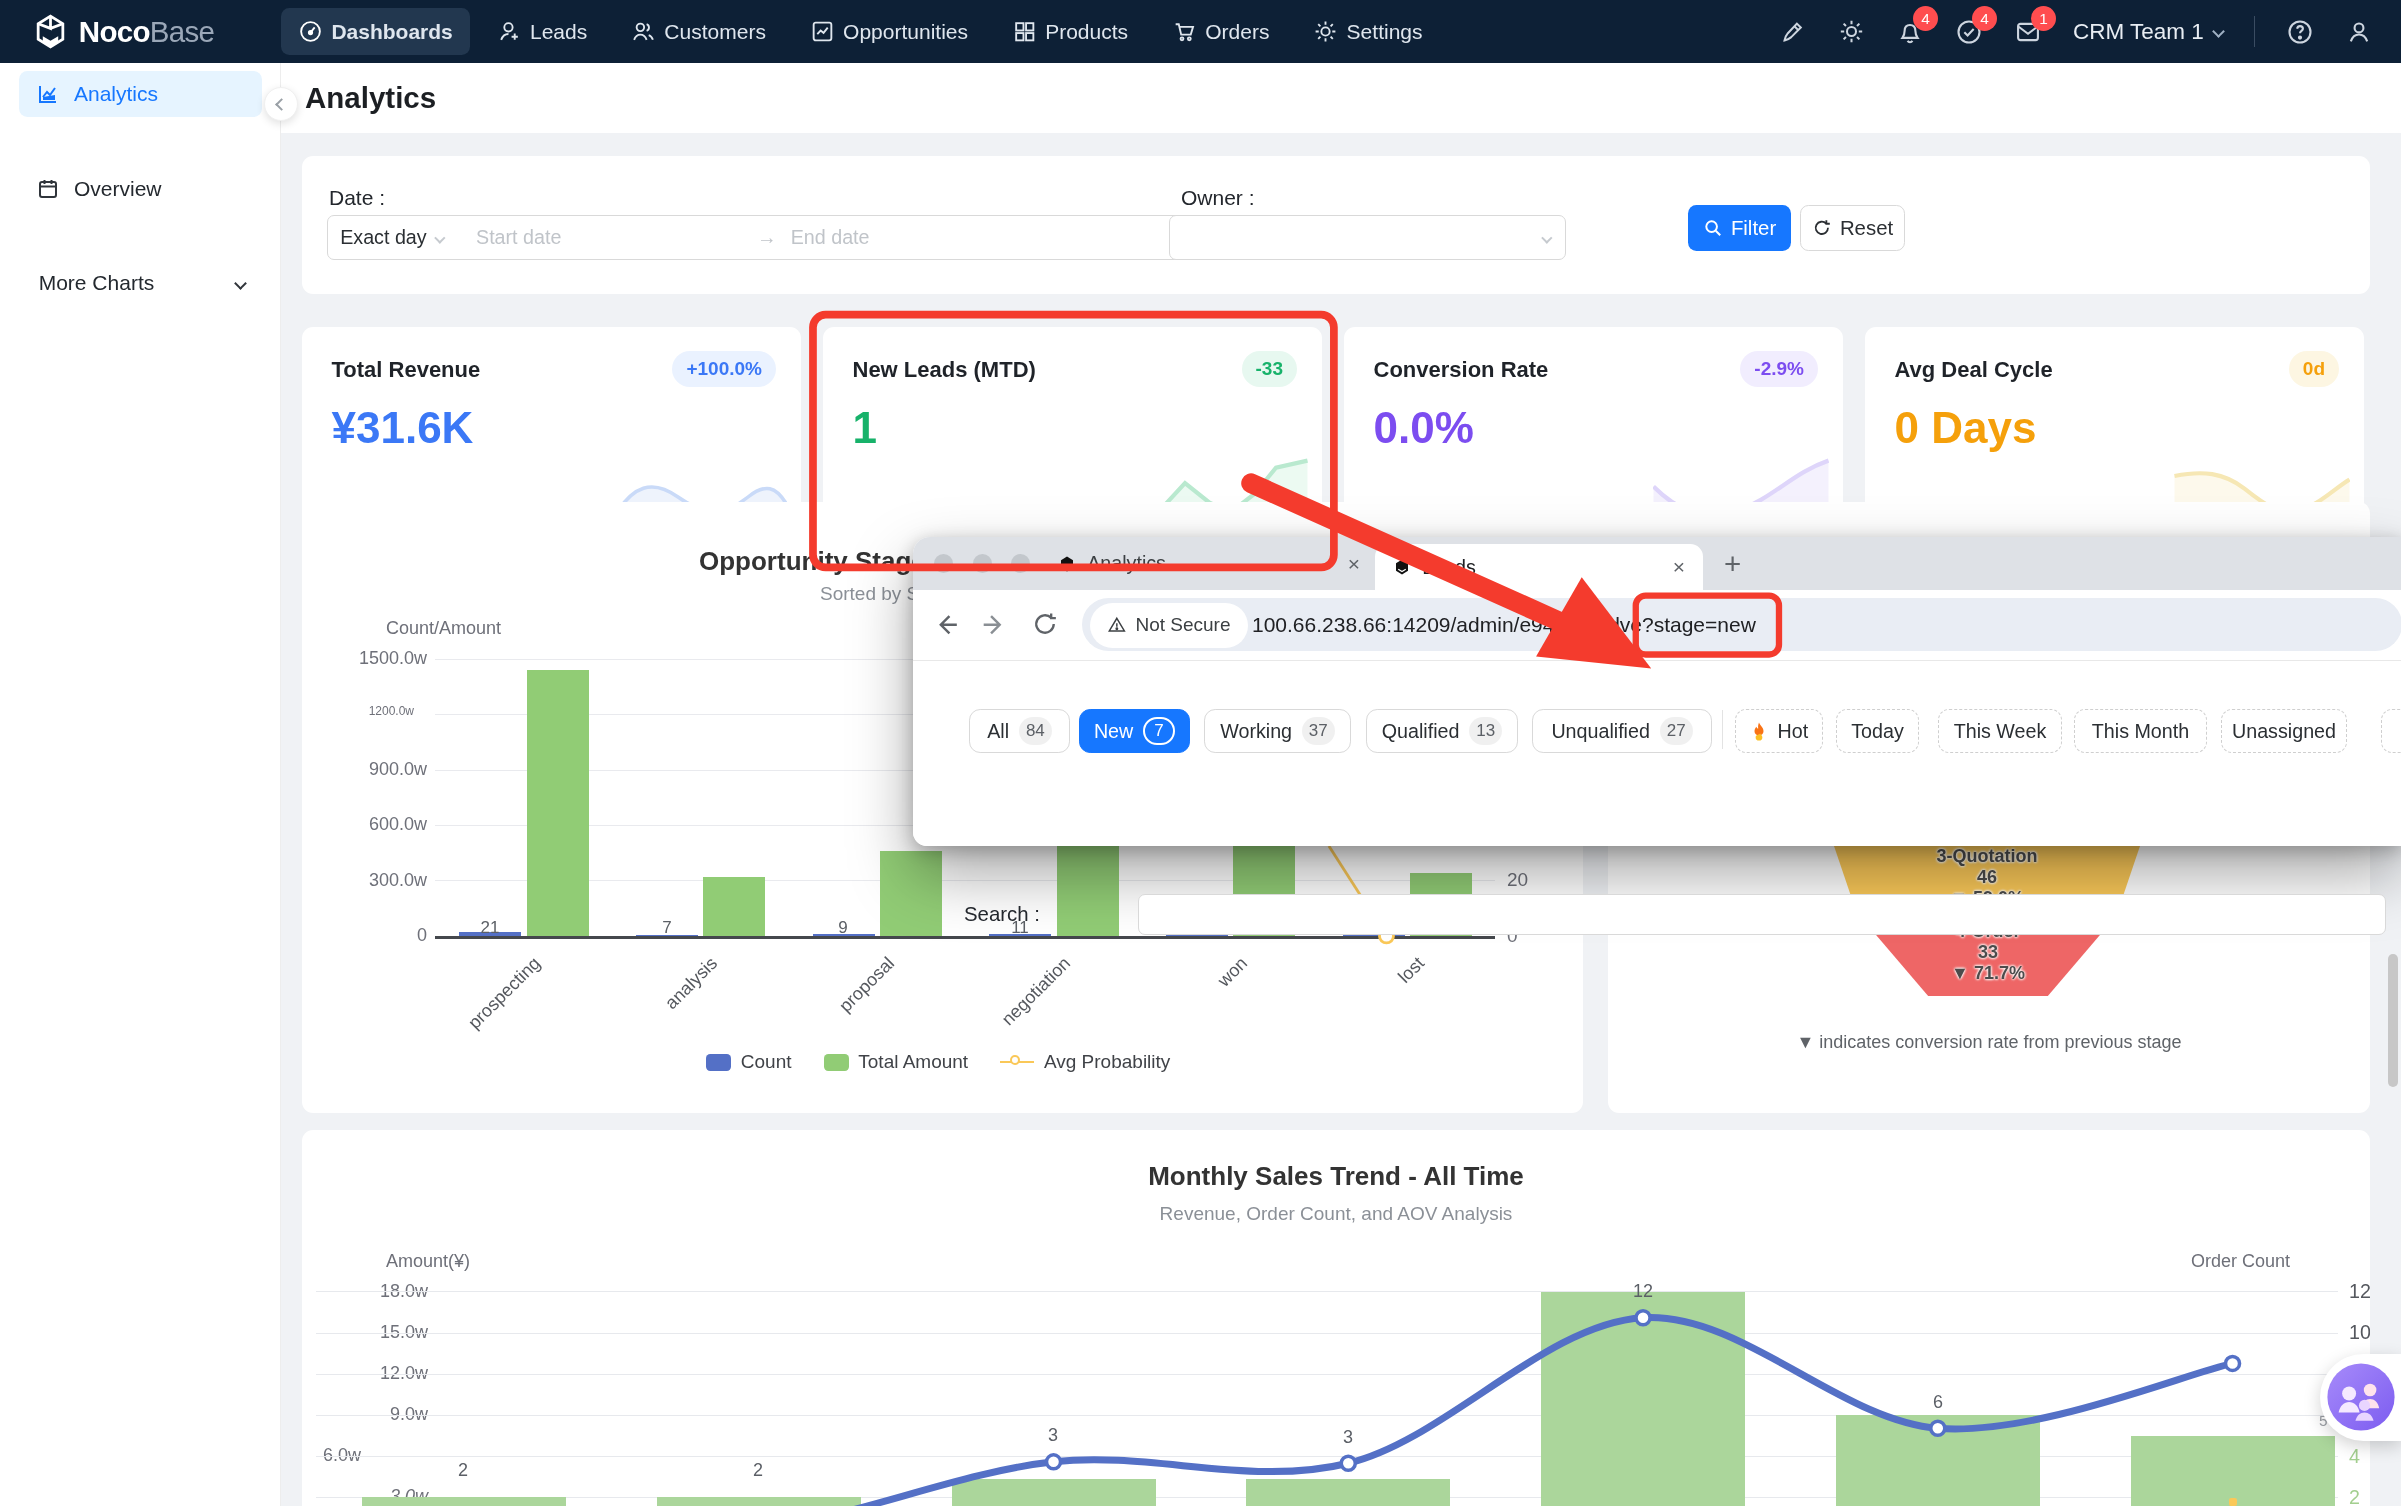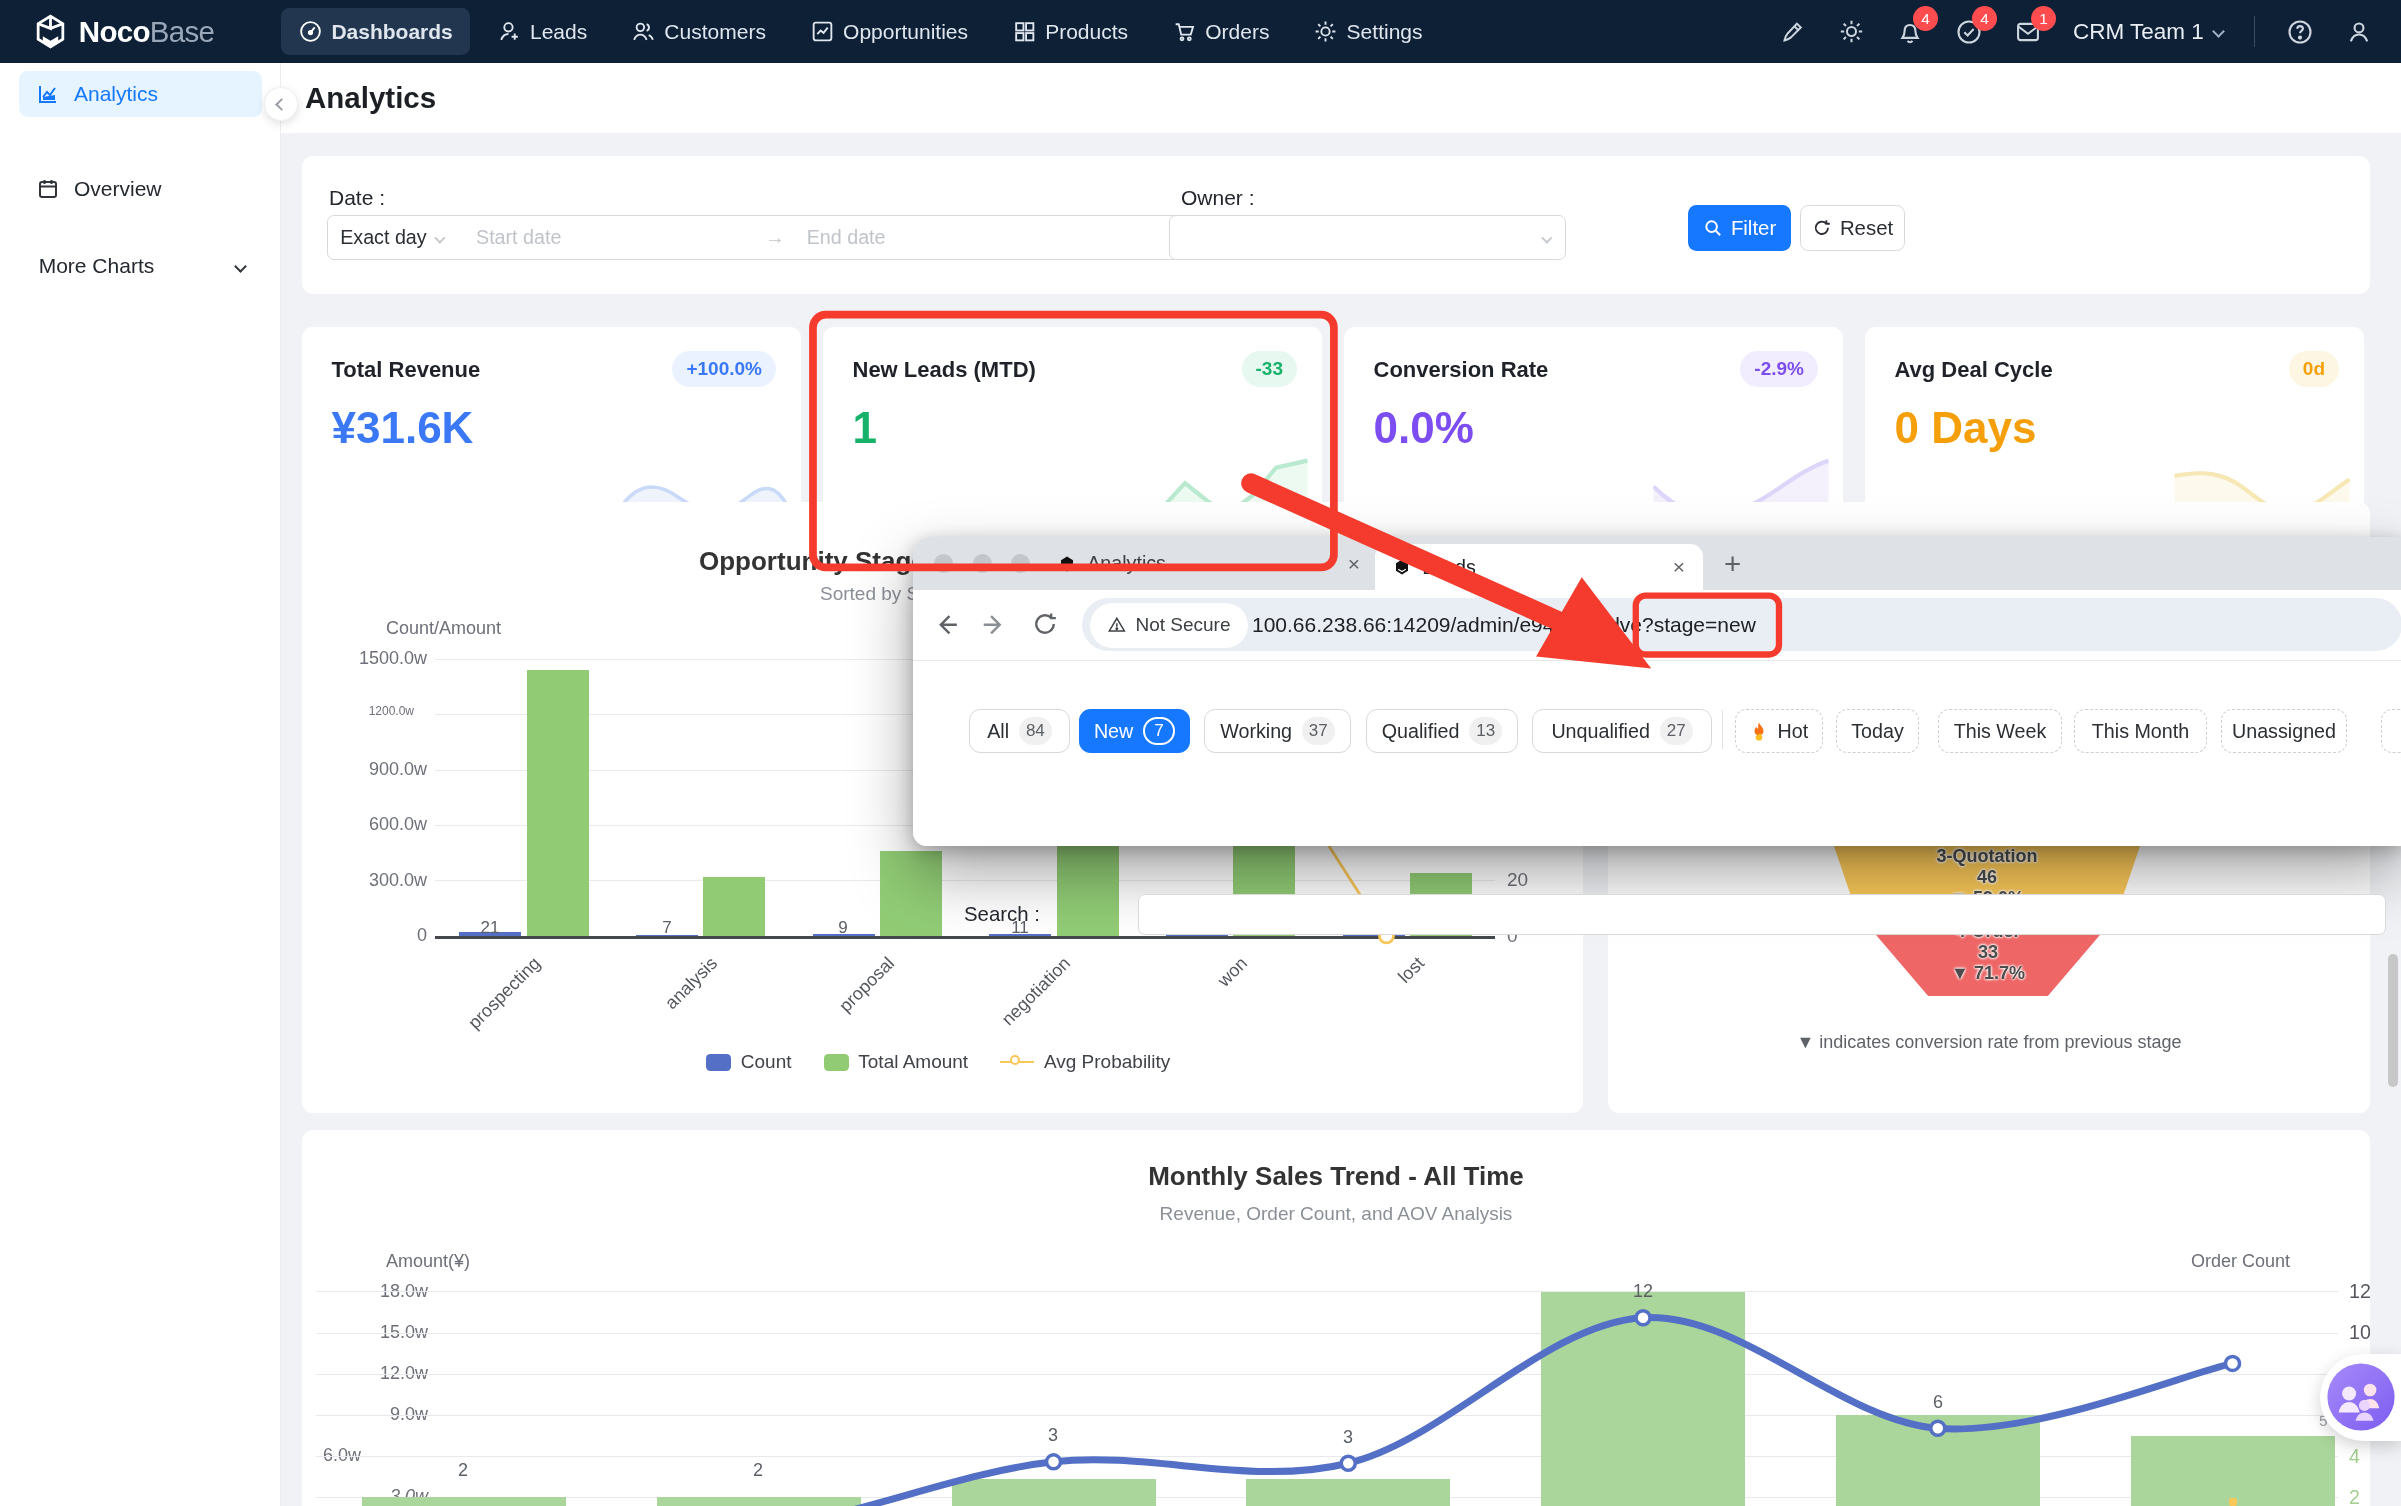--- a/index.html
+++ b/index.html
@@ -30,21 +30,21 @@
   #collapse-btn { position:absolute; left:264px; top:87px; width:34px; height:34px; border-radius:50%; background:#fff; border:1.4px solid #f0f0f0; box-shadow:0 2.8px 8.4px rgba(0,0,0,.12); display:flex; align-items:center; justify-content:center; color:#9aa0a6; z-index:5; }
 
   
   #pagehead { position:absolute; left:281px; top:63px; width:2121px; height:70px; background:#fff; }
   #page-title { position:absolute; left:24px; top:18px; font-size:29.5px; font-weight:bold; color:#1c1f23; }
 
   
   .card { background:#fff; border-radius:11.2px; }
   #filtercard { position:absolute; left:302px; top:156px; width:2068px; height:138px; }
   .flabel { font-size:21px; color:#23272d; font-weight:500;}
-  .inputbox { border:1.4px solid #d9d9d9; background:#fff; display:flex; align-items:center;gap:8px; }
+  .inputbox { border:1.4px solid #d9d9d9; background:#fff; display:flex; align-items:center; }
   .ph { color:#c0c4c9; font-size:19.7px; }
   .btn { display:flex; align-items:center; justify-content:center; gap:8.4px; border-radius:8.4px; font-size:20.4px; }
 
   
   .kpi { position:absolute; top:327px; width:499px; height:218px; overflow:hidden; }
   .kpi-title { position:absolute; left:29.5px; top:29.5px; font-size:22px; font-weight:bold; color:#1f2329; }
   .kpi-value { position:absolute; left:29.5px; top:76px; font-size:44px; font-weight:bold; }
   .kpi-badge { position:absolute; right:25px; top:24px; border-radius:701px; padding:7px 14px; font-size:19px; font-weight:bold; }
   .spark { position:absolute; right:14px; bottom:12.6px; }
 
@@ -227,21 +227,21 @@
         </svg>
       <span>Analytics</span>
     </div>
     <div class="side-item" style="top:103px">
       <svg width="24" height="24" viewBox="0 0 24 24" fill="none" stroke="#30353b" stroke-width="2">
           <rect x="4" y="5" width="16" height="15" rx="2"></rect>
           <path d="M4 9.5h16M8.5 3v4M15.5 3v4"></path>
         </svg>
       <span>Overview</span>
     </div>
-    <div class="side-item" style="top:180px; padding-left:19.7px;">
+    <div class="side-item" style="top:197px; padding-left:19.7px;">
       <span>More Charts</span>
       <span class="chev" style="color:#30353b; margin-left:auto"></span>
     </div>
   </aside>
   <div id="collapse-btn">
       <span class="chev left"></span>
     </div>
 
   <div id="pagehead">
     <div id="page-title">Analytics</div>

